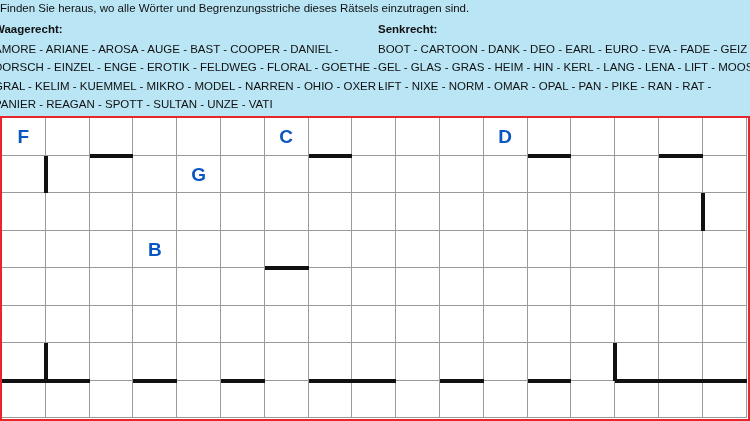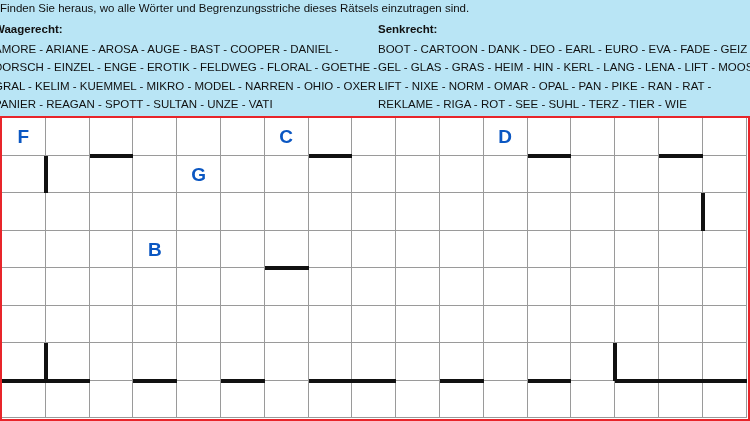--- a/index.html
+++ b/index.html
@@ -114,21 +114,20 @@
         <div>PANIER - REAGAN - SPOTT - SULTAN - UNZE - VATI</div>
       </div>
     </div>
 
     <div class="col col-right">
       <div class="col-title">Senkrecht:</div>
       <div class="col-lines">
         <div>BOOT - CARTOON - DANK - DEO - EARL - EURO - EVA - FADE - GEIZ -</div>
         <div>GEL - GLAS - GRAS - HEIM - HIN - KERL - LANG - LENA - LIFT - MOOS -</div>
         <div>LIFT - NIXE - NORM - OMAR - OPAL - PAN - PIKE - RAN - RAT -</div>
-        <div>REKLAME - RIGA - ROT - SEE - SUHL - TERZ - TIER - WIE</div>
       </div>
     </div>
   </div>
 
   <div class="grid-wrap">
     <div class="grid" id="grid">
         <div class="cell" style="left: 0px; top: 0px; width: 43.8px; height: 37.5px;">
           <span class="letter" style="line-height: 37.5px;">F</span>
         </div>
         <div class="cell" style="left: 43.8px; top: 0px; width: 43.8px; height: 37.5px;"></div>

